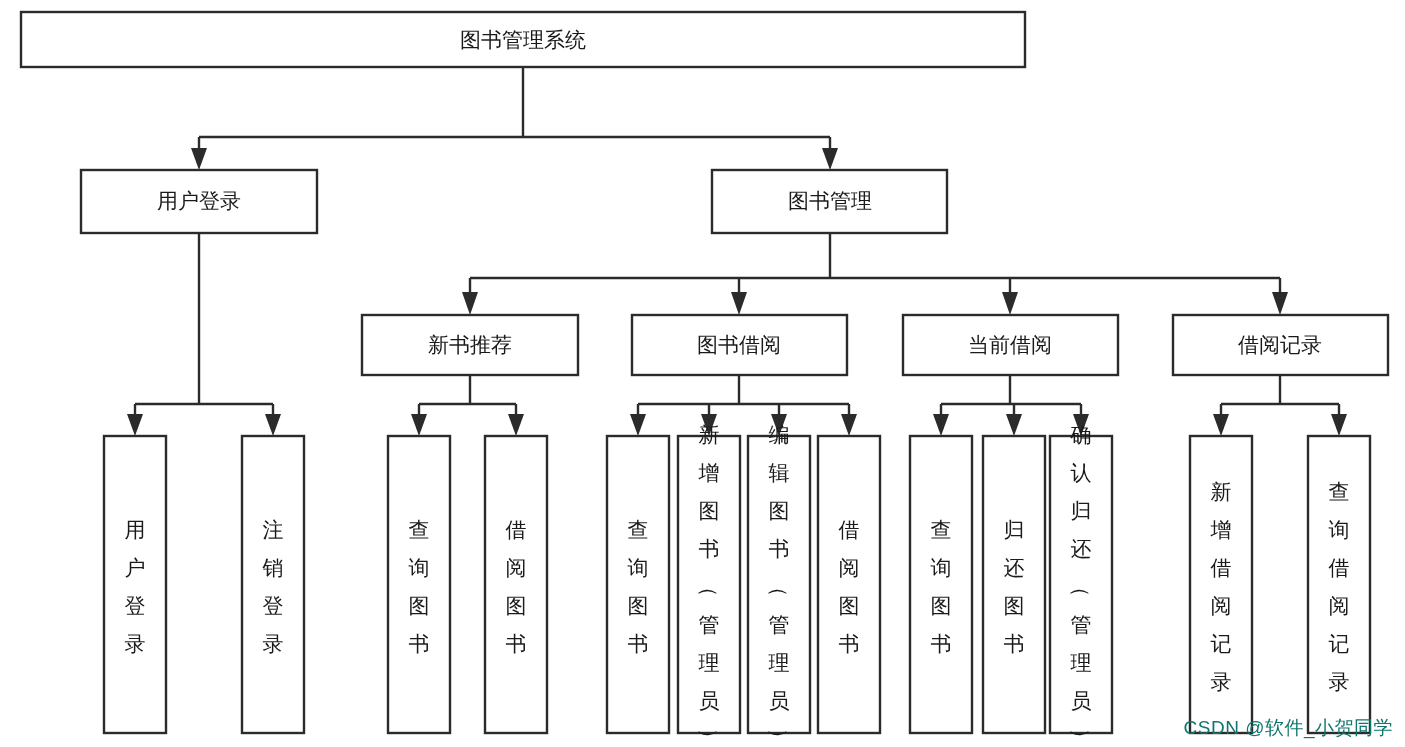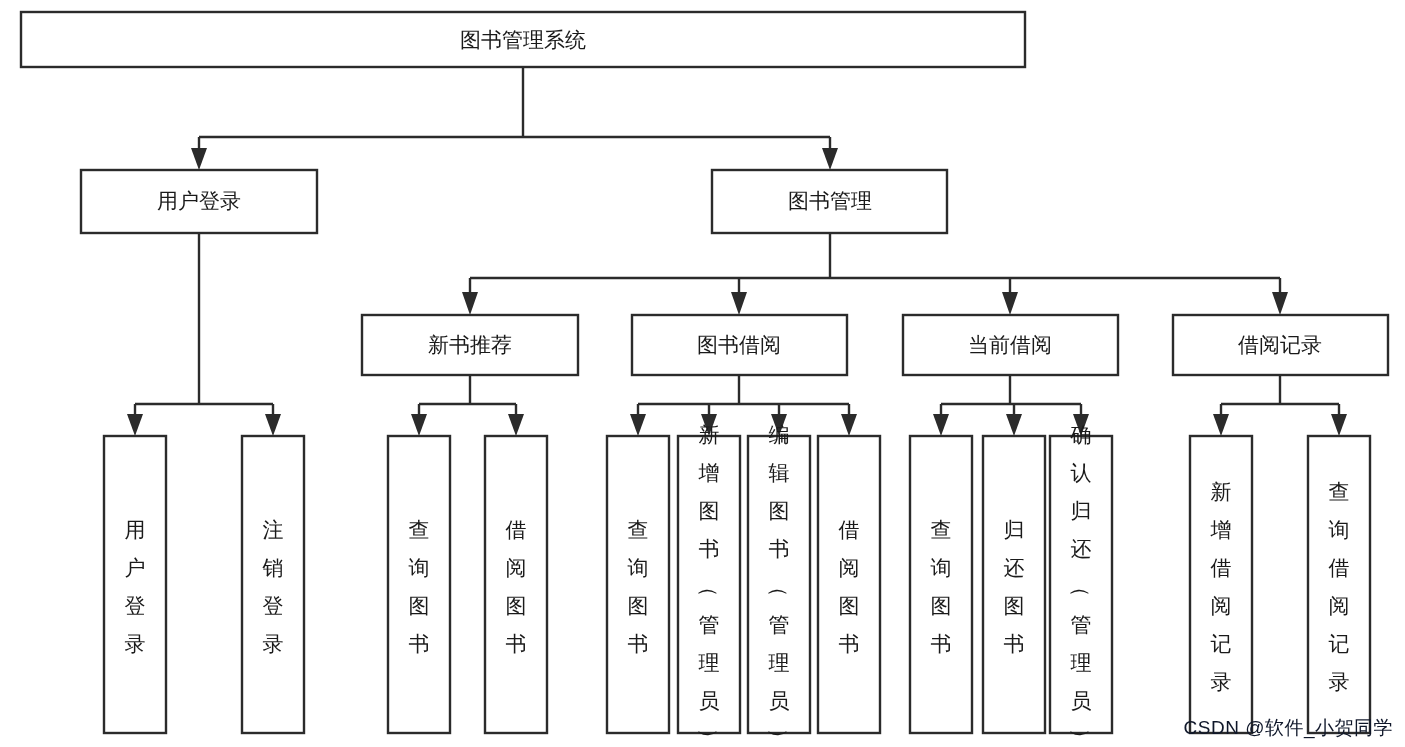--- a/index.html
+++ b/index.html
@@ -55,21 +55,21 @@
     font-size: 21px;
     fill: #1a1a1a;
     text-anchor: middle;
   }
   .watermark-text {
     position: absolute;
     right: 12px;
     bottom: 6px;
     font-family: "Liberation Sans", "DejaVu Sans", sans-serif;
     font-size: 19px;
-    color: #0f172a;
+    color: #0f766e;
     letter-spacing: 0.5px;
     white-space: nowrap;
     user-select: none;
   }
 </style>
 </head>
 <body>
 
 <div id="diagram-root">
 

